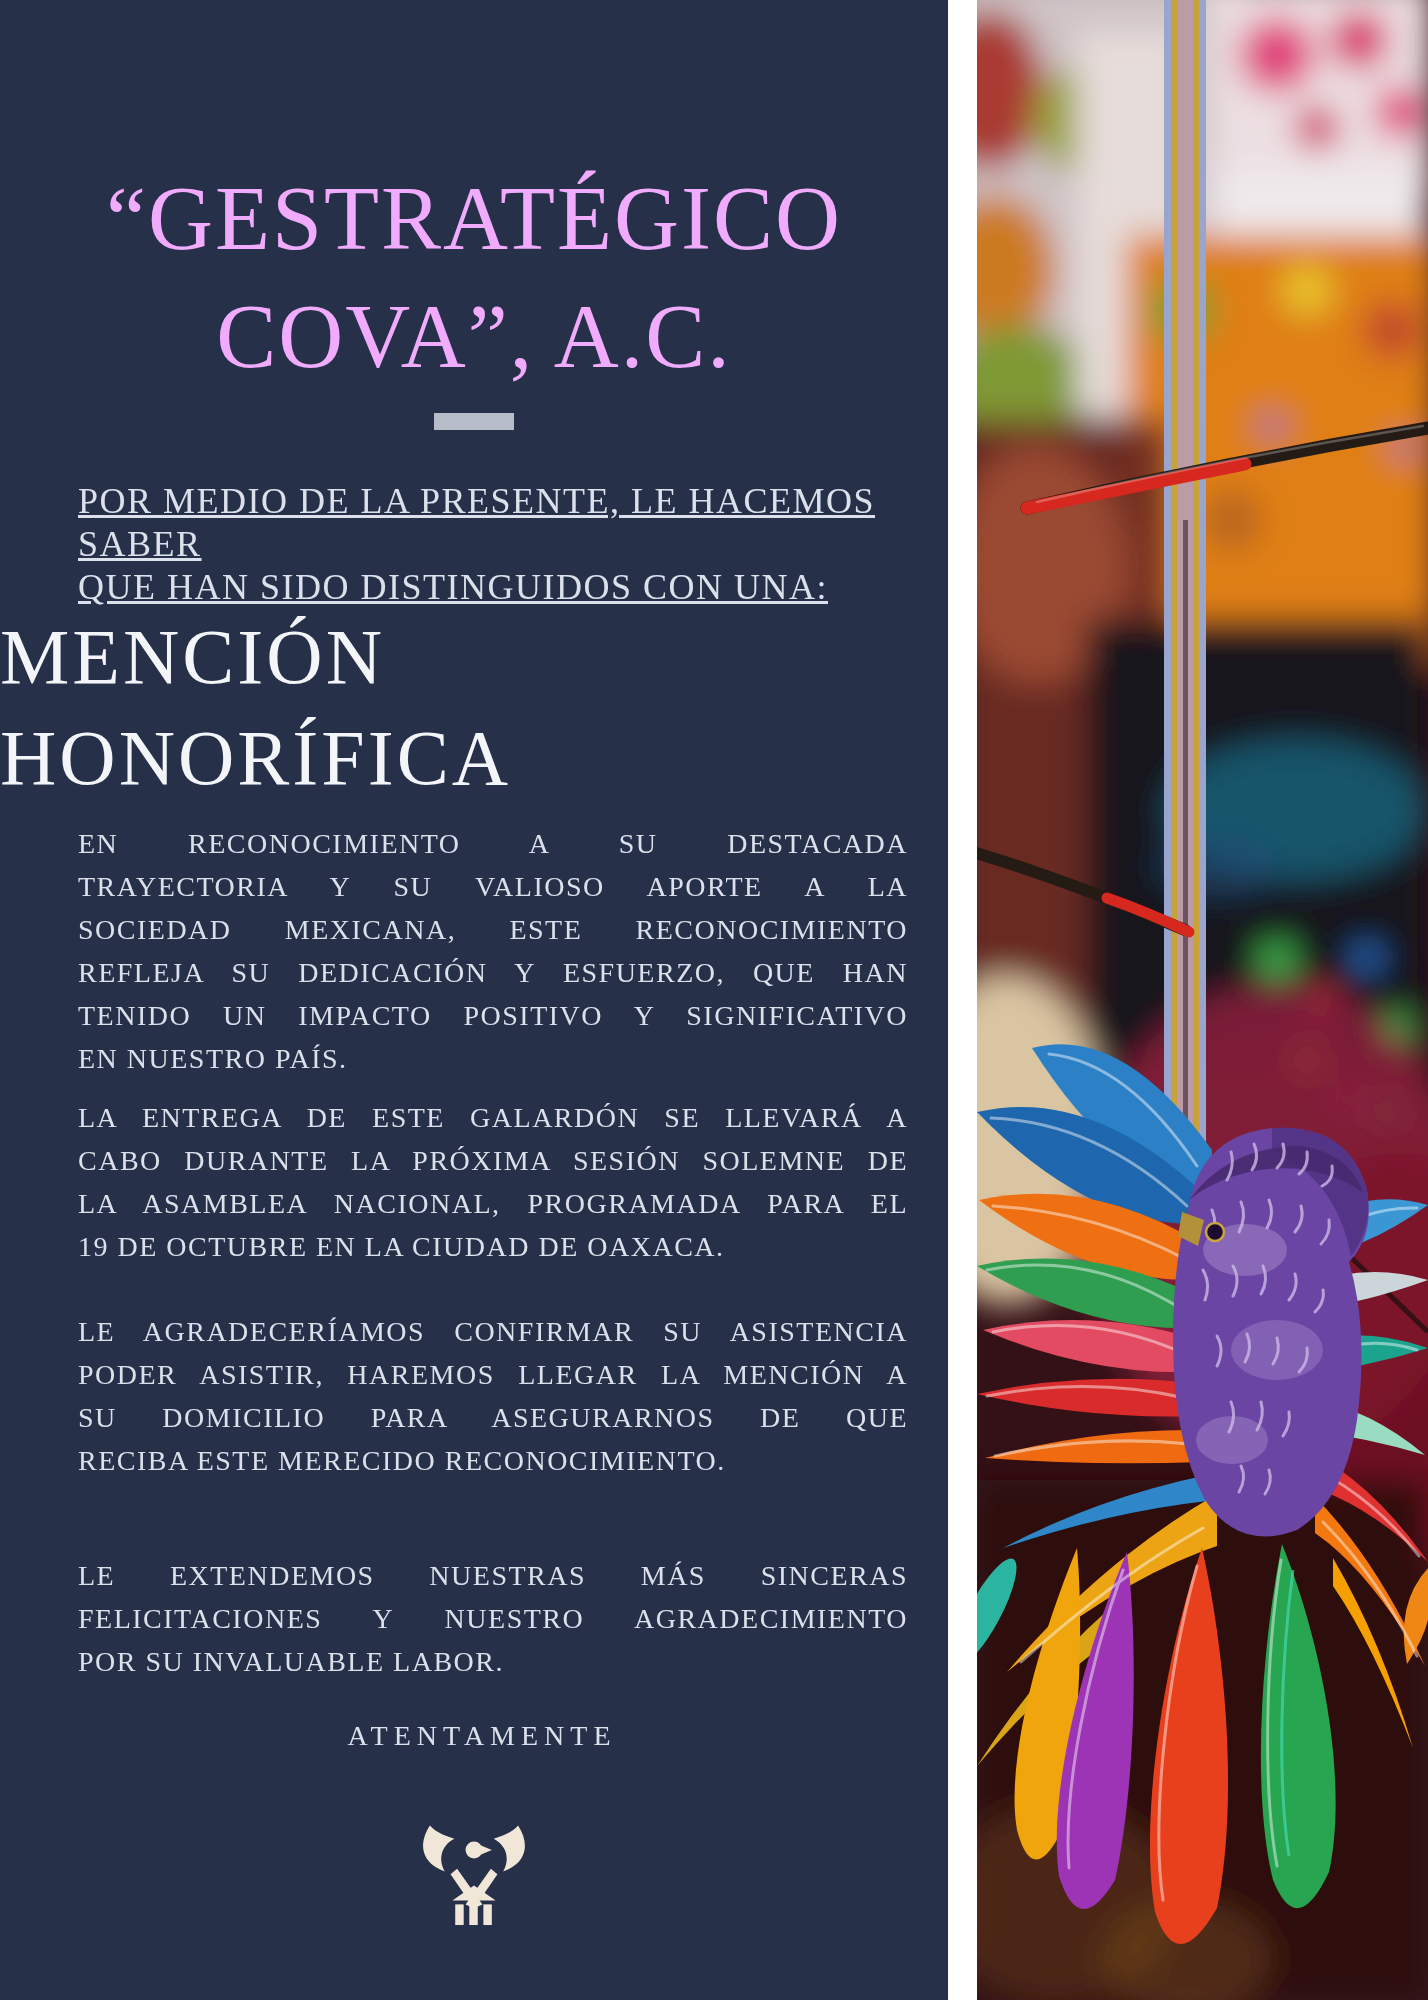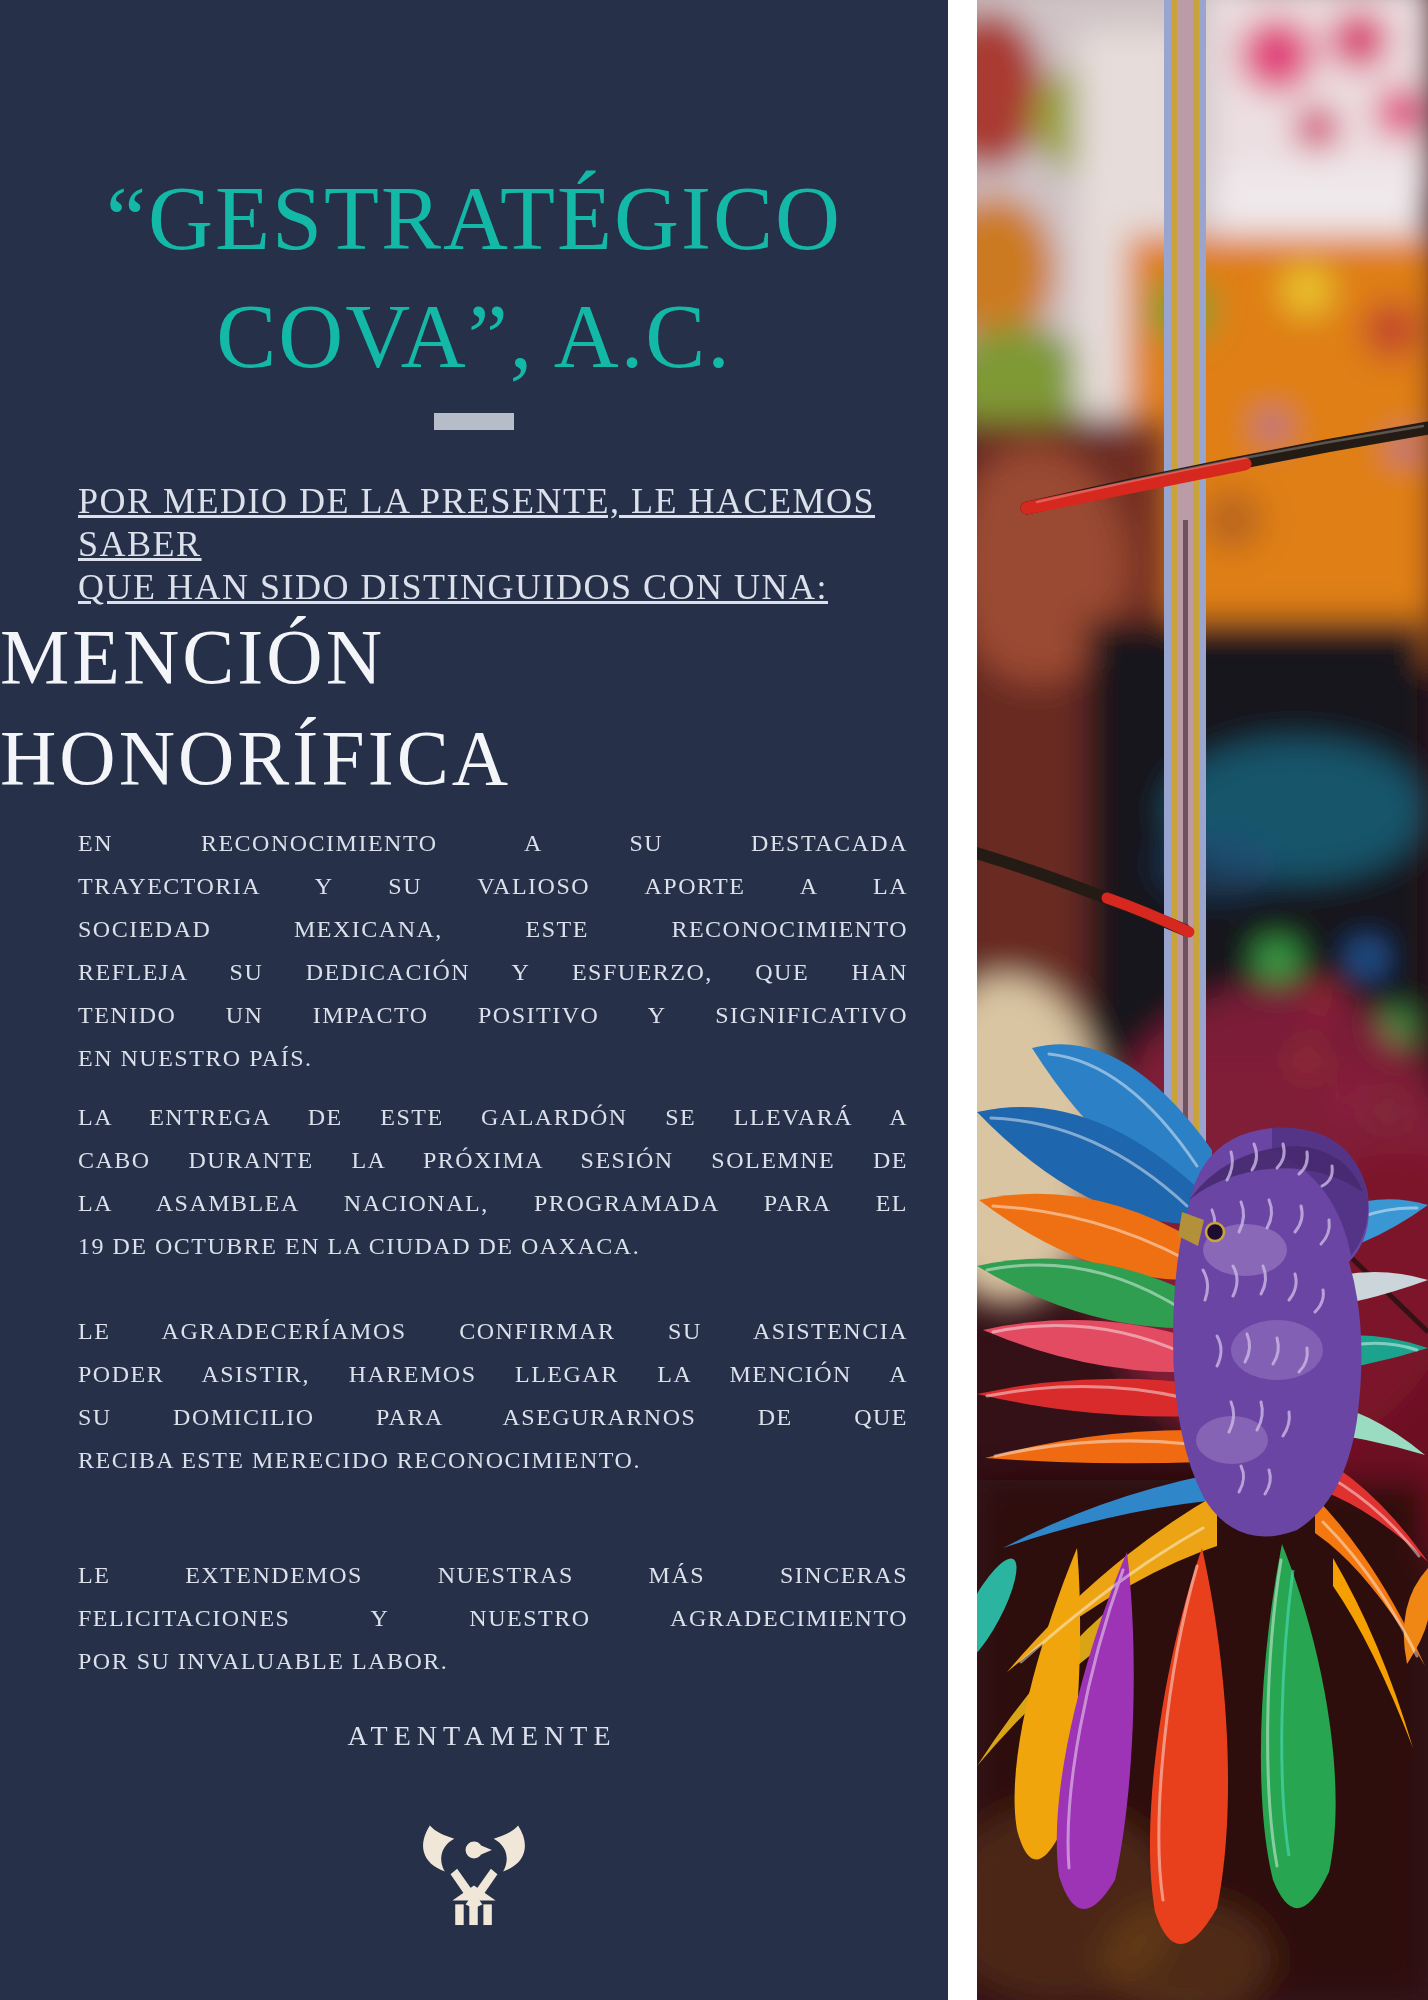--- a/index.html
+++ b/index.html
@@ -4,27 +4,27 @@
 <style>
   html,body{margin:0;padding:0;background:#ffffff;}
   .page{position:relative;width:1428px;height:2000px;overflow:hidden;background:#ffffff;
         font-family:"Liberation Serif", serif;}
   .left-panel{position:absolute;left:0;top:0;width:948px;height:2000px;background:#263049;}
   .gutter{position:absolute;left:948px;top:0;width:29px;height:2000px;background:#ffffff;}
   .photo-wrap{position:absolute;left:977px;top:0;width:451px;height:2000px;overflow:hidden;background:#331117;}
   .photo-wrap svg{display:block;}
 
   .org-title{position:absolute;top:100px;left:0;width:948px;text-align:center;
-             font-size:90px;line-height:118px;letter-spacing:2px;color:#14b8a6;font-weight:400;}
+             font-size:90px;line-height:118px;letter-spacing:2px;color:#f0abfc;font-weight:400;}
   .divider{position:absolute;top:413px;left:434px;width:80px;height:17px;background:#b7bdc8;}
   .intro{position:absolute;top:480px;left:78px;width:830px;font-size:36px;line-height:43px;
          letter-spacing:1.5px;color:#dbe0ea;text-decoration:underline;}
   .award{position:absolute;top:606px;left:0;width:948px;
          font-size:78px;line-height:101px;letter-spacing:3px;color:#f3f5f9;}
-  .para{position:absolute;left:78px;width:830px;font-size:24px;line-height:43px;
+  .para{position:absolute;left:78px;width:830px;font-size:28px;line-height:43px;
         letter-spacing:1.5px;color:#dbe0ea;}
   .p1{top:822px}.p2{top:1096px}.p3{top:1310px}.p4{top:1554px}
   .jline{text-align:justify;text-align-last:justify;}
   .lline{text-align:left;}
   .closing{position:absolute;top:1720px;left:8px;width:948px;text-align:center;
            font-size:28px;letter-spacing:6px;color:#dbe0ea;}
   .logo-row{position:absolute;top:1798px;left:0;width:948px;display:flex;
             justify-content:center;align-items:flex-end;gap:4px;height:130px;}
   .wordmark{font-family:"Liberation Sans", sans-serif;font-size:44px;letter-spacing:17px;
             color:#ece1cf;line-height:1;padding-bottom:14px;}

